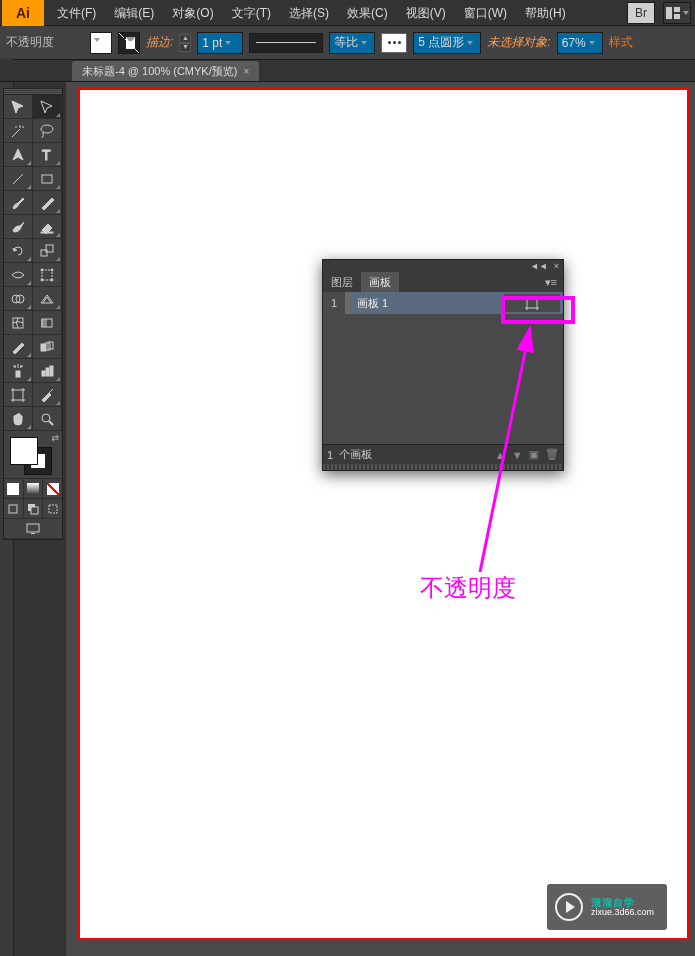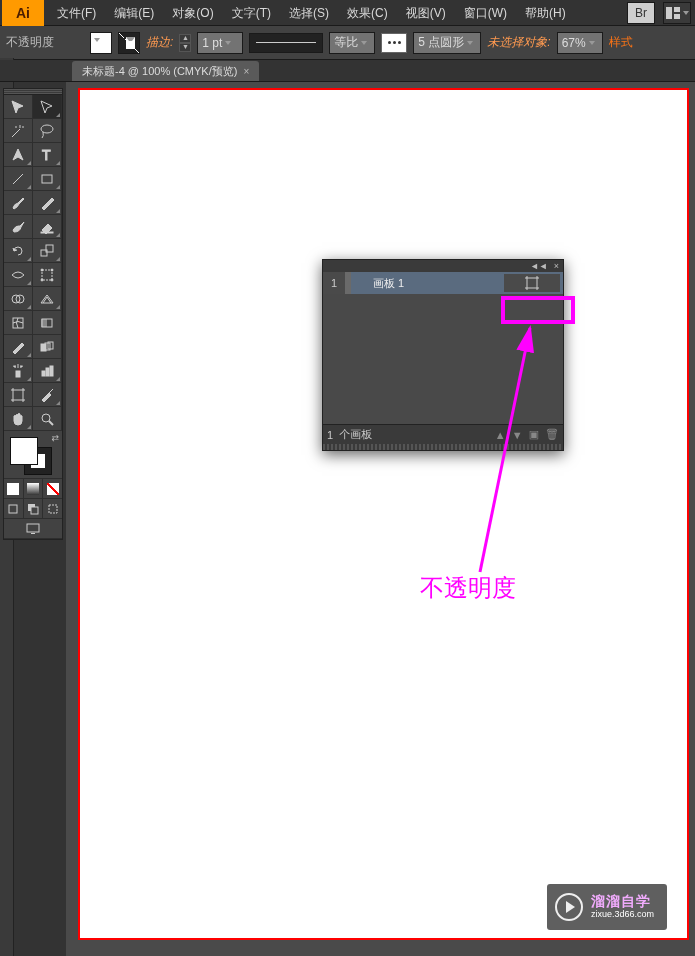--- a/index.html
+++ b/index.html
@@ -12,21 +12,21 @@
   .menu-icon-box.light { background: #cfcfcf; color: #333; }
   .dd-arrow::after { content: ""; display: inline-block; border-top: 4px solid #999; border-left: 3px solid transparent; border-right: 3px solid transparent; margin-left: 3px; vertical-align: middle; }
   .options-bar { height: 34px; background: #424242; display: flex; align-items: center; padding: 0 6px; gap: 6px; border-bottom: 1px solid #1a1a1a; font-size: 12px; }
   .sel-label { color: #bdbdbd; width: 78px; }
   .swatch { width: 22px; height: 22px; border: 1px solid #1a1a1a; display: inline-block; }
   .swatch.white { background: #fff; }
   .swatch.stroke { background: linear-gradient(45deg, #222 48%, #fff 48%, #fff 52%, #222 52%) #222; position: relative; }
   .swatch.stroke::after { content:""; position:absolute; inset:4px; background:#fff; }
   .swatch.stroke::before { content:""; position:absolute; inset:5px; border:1px solid #222; }
   .opt-label { color: #ff9a50; font-style: italic; }
-  .opt-select { background: #737373; border: 1px solid #1a1a1a; height: 22px; min-width: 46px; color: #ddd; padding: 0 4px; display: inline-flex; align-items: center; }
+  .opt-select { background: #0369a1; border: 1px solid #1a1a1a; height: 22px; min-width: 46px; color: #ddd; padding: 0 4px; display: inline-flex; align-items: center; }
   .stepper { display: flex; flex-direction: column; }
   .stepper span { width: 12px; height: 9px; background: #3a3a3a; border: 1px solid #555; font-size: 7px; text-align: center; line-height: 6px; color: #bbb; }
   .stroke-preview { width: 74px; height: 20px; border: 1px solid #1a1a1a; background: #222; display: flex; align-items: center; justify-content: center; }
   .stroke-preview span { display: block; width: 60px; border-top: 1px solid #ccc; }
   .dot-preview { width: 26px; height: 20px; border: 1px solid #666; background: #fff; display: flex; align-items: center; justify-content: center; gap: 2px; }
   .dot-preview i { width: 3px; height: 3px; background: #333; border-radius: 50%; }
   .doc-tabs { height: 22px; background: #333; display: flex; align-items: flex-end; padding-left: 72px; border-bottom: 1px solid #1a1a1a; position: relative; }
   .collapse-col { position: absolute; left: 0; width: 14px; top: 58px; bottom: 0; background: #3a3a3a; border-right: 1px solid #222; }
   .collapse-col::after { content: "◄◄"; font-size: 7px; color: #999; display: block; text-align: center; padding-top: 2px; letter-spacing: -1px;}
   .doc-tab { background: #5a5a5a; color: #dcdcdc; padding: 10px 10px; font-size: 11px; border-top-left-radius: 3px; border-top-right-radius: 3px; display: flex; align-items: center; gap: 6px; height: 18px; }
@@ -52,37 +52,37 @@
   .panel { position: absolute; top: 259px; left: 322px; width: 242px; background: #494949; border: 1px solid #222; box-shadow: 0 4px 14px rgba(0,0,0,.6); z-index: 20; }
   .panel-top { height: 12px; background: #3a3a3a; display: flex; justify-content: flex-end; align-items: center; gap: 6px; padding-right: 4px; font-size: 9px; color: #bbb; }
   .panel-tabs { height: 20px; display: flex; background: #3a3a3a; }
   .ptab { padding: 0 8px; line-height: 20px; font-size: 11px; color: #ccc; background: #3a3a3a; }
   .ptab.active { background: #555; color: #e9e9e9; }
   .ptab-menu { margin-left: auto; padding: 0 6px; color: #bbb; font-size: 11px; line-height: 20px; }
   .panel-body { height: 152px; background: #494949; position: relative; }
   .panel-row { height: 22px; display: flex; align-items: center; background: #5a6b7f; color: #eee; font-size: 11px; }
   .panel-row .num { width: 22px; text-align: center; background: #4a4a4a; height: 22px; line-height: 22px; color: #ccc; }
   .panel-row .bar { width: 6px; height: 22px; background: #6a6a6a; }
-  .panel-row .name { flex: 1; padding-left: 6px; margin-left: 16px; }
+  .panel-row .name { flex: 1; padding-left: 6px; }
   .panel-row .thumb { width: 56px; height: 18px; background: #4a4a4a; margin-right: 3px; display:flex; align-items:center; justify-content:center; }
   .panel-row .thumb svg { width: 16px; height: 14px; stroke: #ccc; fill:none; stroke-width:1; }
   .highlight-box { position: absolute; top: 296px; left: 501px; width: 74px; height: 28px; border: 4px solid #ff00ff; z-index: 25; pointer-events: none; }
   .panel-foot { height: 20px; background: #3a3a3a; border-top: 1px solid #222; display: flex; align-items: center; padding: 0 4px; font-size: 11px; color: #ccc; gap: 6px;}
   .panel-foot .spacer { flex: 1; }
   .panel-foot .ficon { color: #888; font-size: 11px; }
   .panel-grip { height: 6px; background: repeating-linear-gradient(90deg,#555,#555 2px,#3a3a3a 2px,#3a3a3a 4px); }
   
   .anno-line { position: absolute; z-index: 22; pointer-events: none; }
   .anno-text { position: absolute; top: 572px; left: 420px; color: #ff00ff; font-size: 24px; font-family: "SimSun","Microsoft YaHei"; z-index: 22; pointer-events: none; }
   
   .watermark { position: absolute; bottom: 26px; right: 28px; width: 120px; height: 46px; background: rgba(60,60,60,.82); z-index: 30; display:flex; align-items:center; gap:8px; padding:0 8px; border-radius: 3px;}
   .wm-play { width: 28px; height: 28px; border: 2px solid #eee; border-radius: 50%; display:flex; align-items:center; justify-content:center; }
   .wm-play::after { content:""; border-left: 9px solid #eee; border-top: 6px solid transparent; border-bottom: 6px solid transparent; margin-left:3px;}
   .wm-text { display:flex; flex-direction:column; line-height:1.1; }
-  .wm-text .l1 { color:#f0abfc; font-size: 14px; font-weight:bold; letter-spacing:1px; }
+  .wm-text .l1 { color:#14b8a6; font-size: 10px; font-weight:bold; letter-spacing:1px; }
   .wm-text .l2 { color:#fff; font-size: 9px; }
 </style>
 </head>
 <body>
 
 <div class="menu-bar">
   <div class="app-logo">Ai</div>
   <div class="menu-item">文件(F)</div>
   <div class="menu-item">编辑(E)</div>
   <div class="menu-item">对象(O)</div>
@@ -367,20 +367,25 @@
         </svg>
       </div>
   </div>
 </div>
 
 <div class="panel">
   <div class="panel-top">
     <span>◄◄</span>
     <span>×</span>
   </div>
+  <div class="panel-tabs">
+    <div class="ptab">图层</div>
+    <div class="ptab active">画板</div>
+    <div class="ptab-menu">▾≡</div>
+  </div>
   <div class="panel-body">
     <div class="panel-row">
       <div class="num">1</div>
       <div class="bar"></div>
       <div class="name">画板 1</div>
       <div class="thumb">
         <svg viewBox="0 0 16 14">
             <rect x="3" y="2" width="10" height="10"></rect>
             <path d="M1 2 L3 2 L3 0 M13 0 L13 2 L15 2 M15 12 L13 12 L13 14 M3 14 L3 12 L1 12"></path>
           </svg>

